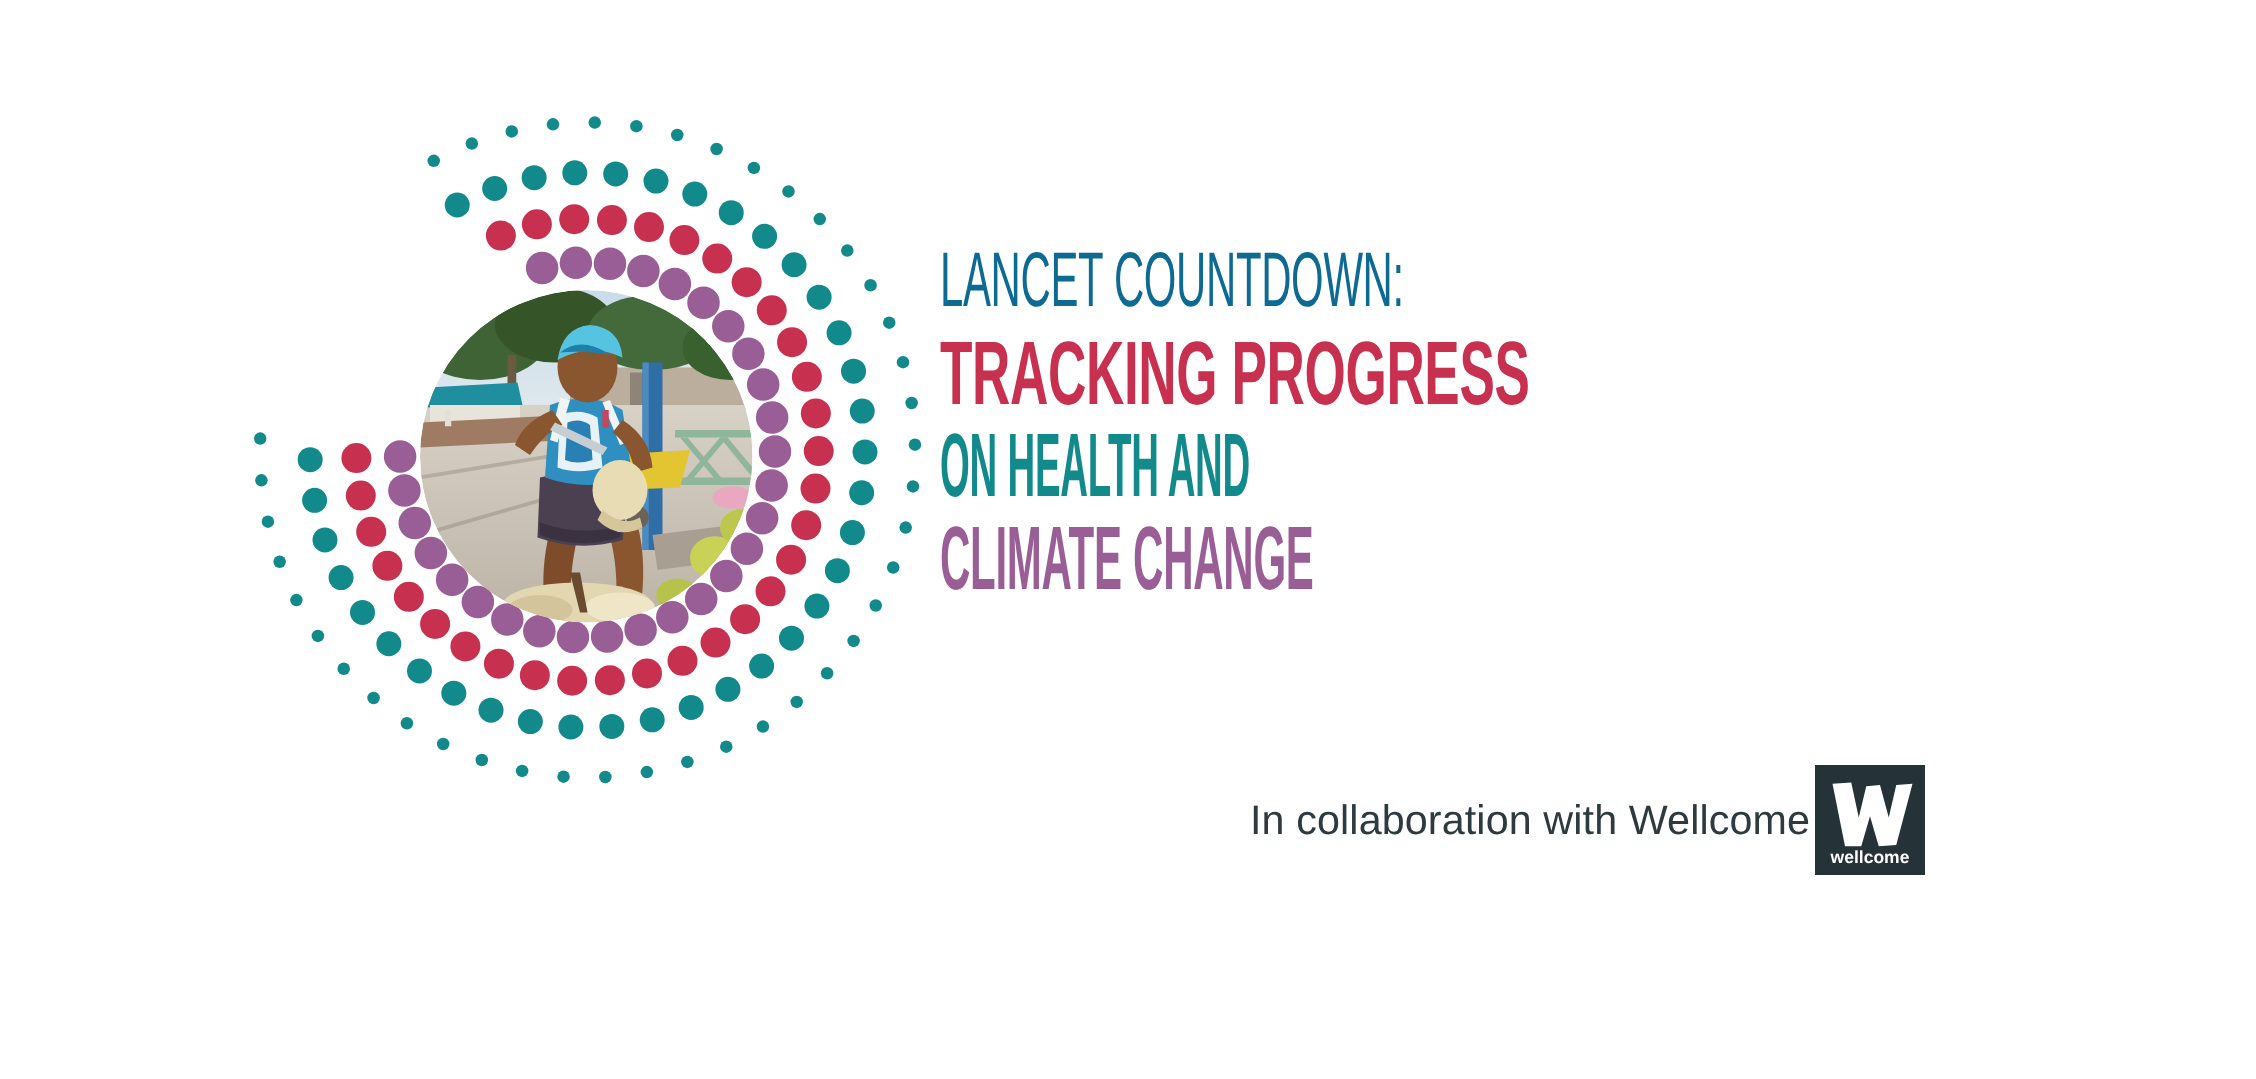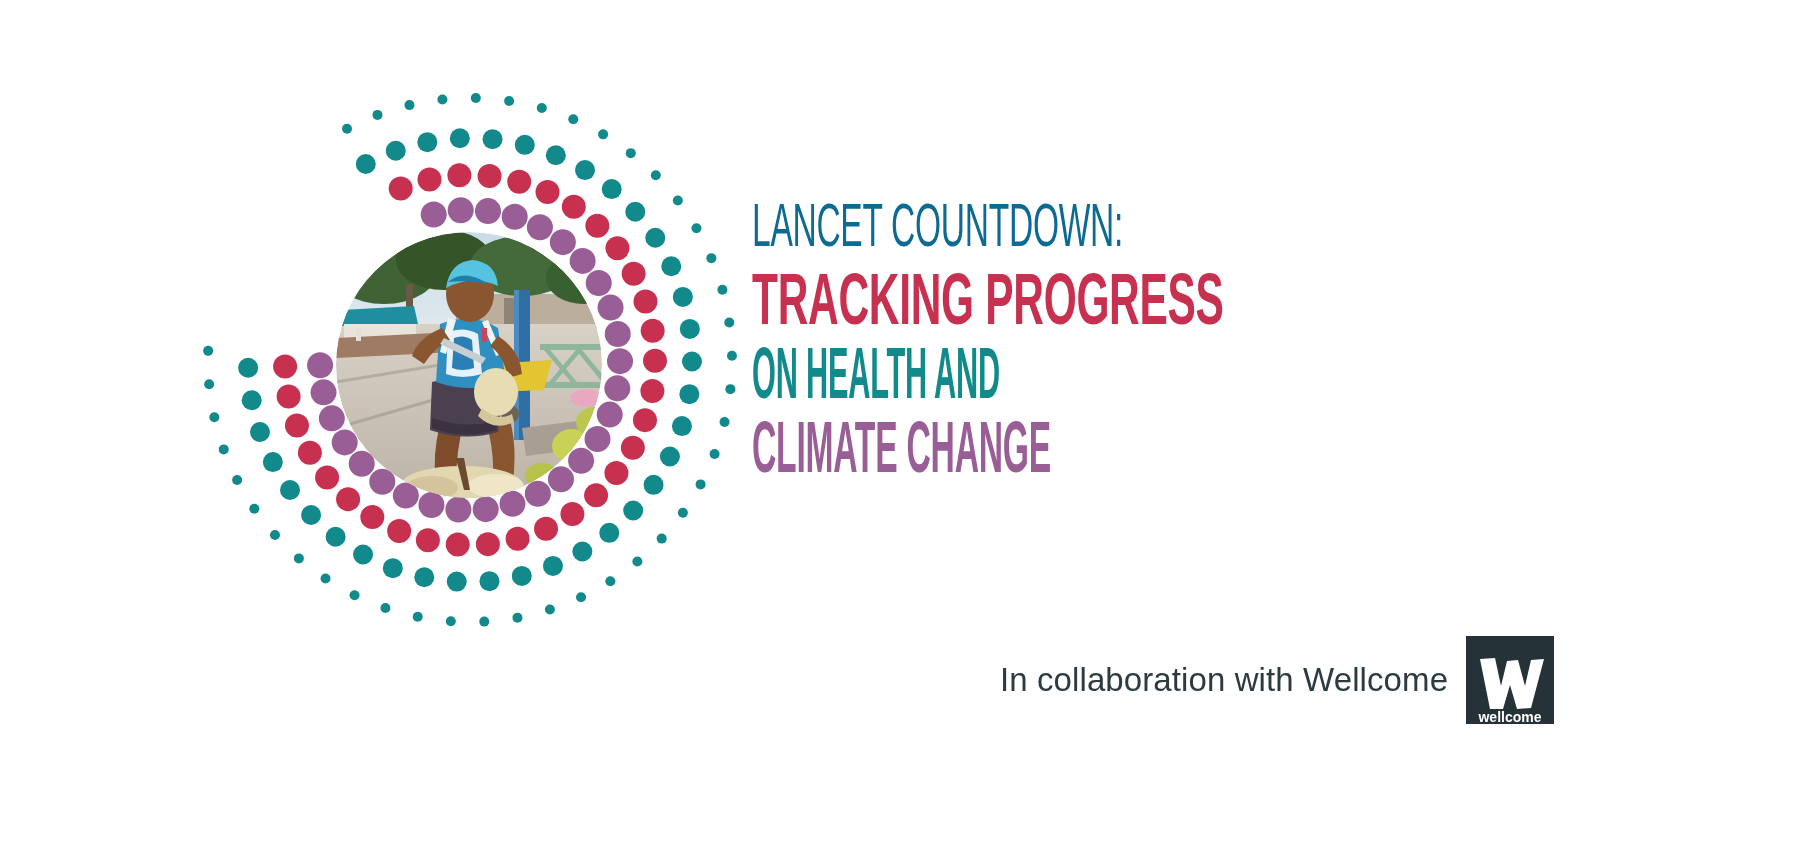--- a/index.html
+++ b/index.html
@@ -90,41 +90,41 @@
     font-weight: 700;
     color: #9A5E96;
     transform: scaleX(0.78);
     margin-bottom: 0;
   }
 
   
   #collab-row {
     position: absolute;
     left: 1000px;
-    top: 636px;
+    top: 612px;
     display: flex;
     align-items: center;
-    gap: 18px;
+    gap: 4px;
   }
   #collab-text {
     font-family: "Liberation Sans", sans-serif;
     font-size: 33px;
     font-weight: 400;
     color: #2D3A40;
     letter-spacing: 0.1px;
     white-space: nowrap;
   }
   #wellcome-logo {
     width: 88px;
     height: 88px;
     background: #253238;
     display: flex;
     flex-direction: column;
     align-items: center;
-    justify-content: flex-end;
+    justify-content: center;
     flex: 0 0 auto;
   }
   #wellcome-logo svg { display: block; }
 </style>
 </head>
 <body>
 
 <div id="stage">
 
   <div id="dot-graphic">

